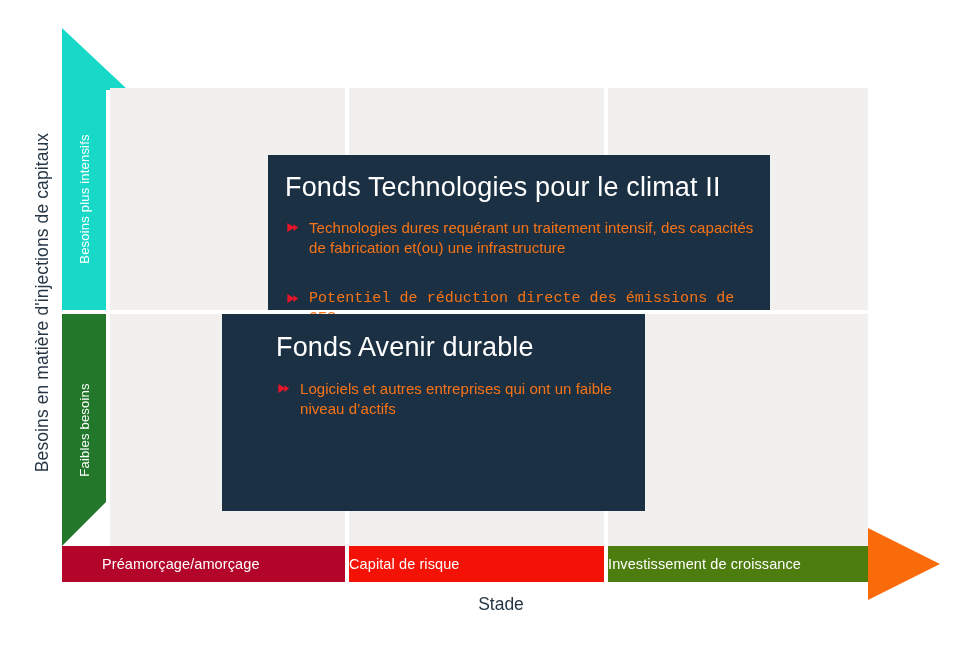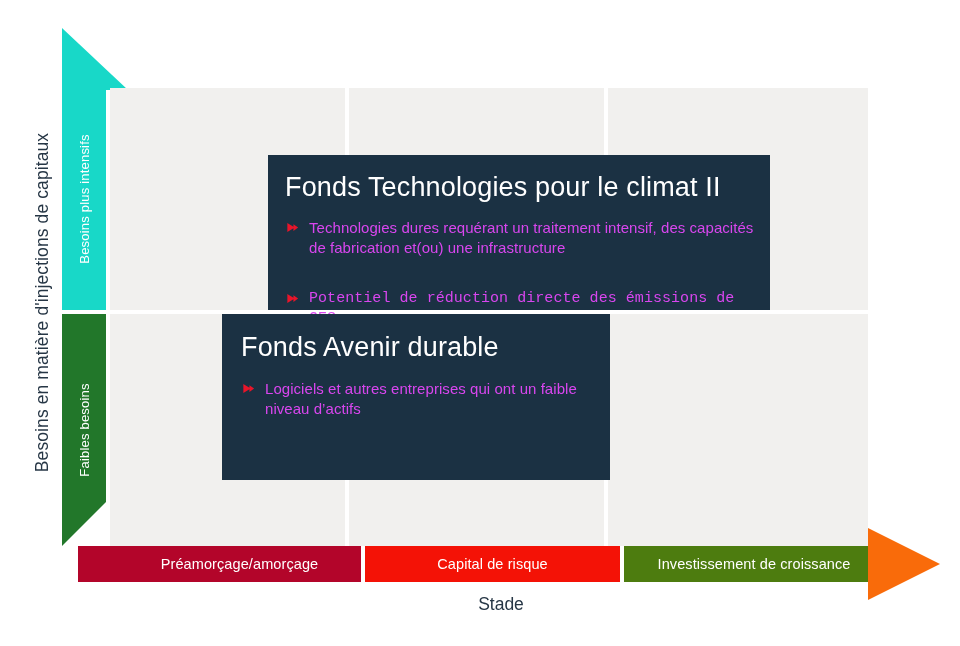--- a/index.html
+++ b/index.html
@@ -30,21 +30,21 @@
     position:absolute;left:62px;top:28px;width:66px;height:62px;
     background:#18d8c8;clip-path:polygon(0 0,100% 100%,0 100%);
   }
   .yband-label{
     position:absolute;left:50%;top:50%;
     transform:translate(-50%,-50%) rotate(-90deg);
     white-space:nowrap;color:#ffffff;font-size:13px;letter-spacing:.2px;
   }
 
   
-  .xband{position:absolute;top:546px;height:36px;display:flex;align-items:center;justify-content:center;margin-left:16px;}
+  .xband{position:absolute;top:546px;height:36px;display:flex;align-items:center;}
   .xband span{color:#ffffff;font-size:14.5px;letter-spacing:.1px;white-space:nowrap;}
   .xb1{left:62px;width:283px;background:#b3052a;}
   .xb1 span{padding-left:40px;}
   .xb2{left:349px;width:255px;background:#f41206;}
   .xb3{left:608px;width:260px;background:#4d7c0f;}
   .xarrow{
     position:absolute;left:868px;top:528px;width:72px;height:72px;
     background:#f96b0a;clip-path:polygon(0 0,100% 50%,0 100%);
   }
   .xaxis-title{
@@ -59,34 +59,34 @@
   .c1{left:110px;width:235px;}
   .c2{left:349px;width:255px;}
   .c3{left:608px;width:260px;}
 
   
   .card{position:absolute;background:#1b3143;color:#ffffff;}
   .card-title{font-size:27px;font-weight:400;letter-spacing:.15px;color:#ffffff;}
   .bullets{margin:0;padding:0;list-style:none;}
   .bullets li{
     position:relative;padding-left:24px;font-size:15px;line-height:1.33;
-    color:#d946ef;letter-spacing:.05px;
+    color:#f97316;letter-spacing:.05px;
   }
   .bullets li + li{margin-top:31px;font-family:Liberation Mono, monospace;}
   .bullet-icon{
     position:absolute;left:0;top:2px;width:15px;height:15px;color:#e8152a;
     display:block;
   }
   .bullet-icon svg{display:block;}
 
   #card1{left:268px;top:155px;width:502px;height:155px;}
   #card1 .card-title{margin:17px 0 0 17px;}
   #card1 .bullets{margin:15px 16px 0 17px;}
 
-  #card2{left:222px;top:314px;width:388px;height:166px;}
+  #card2{left:222px;top:314px;width:388px;height:197px;padding-left:35px;}
   #card2 .card-title{margin:18px 0 0 19px;}
   #card2 .bullets{margin:16px 18px 0 19px;}
 </style>
 </head>
 <body>
 
 <div class="stage">
 
   <div class="yaxis-title">Besoins en matière d'injections de capitaux</div>
   <div class="yarrow"></div>

